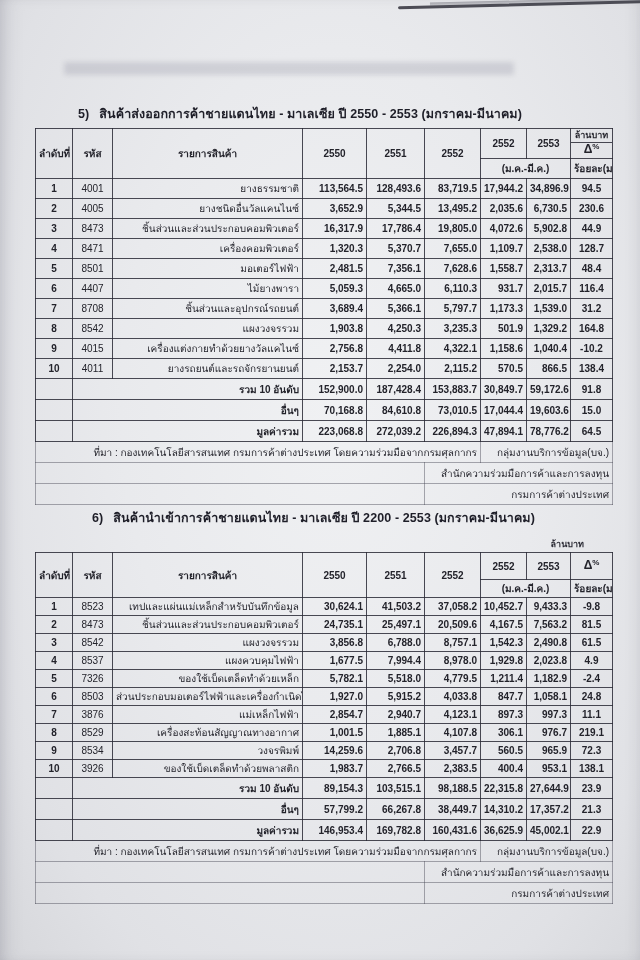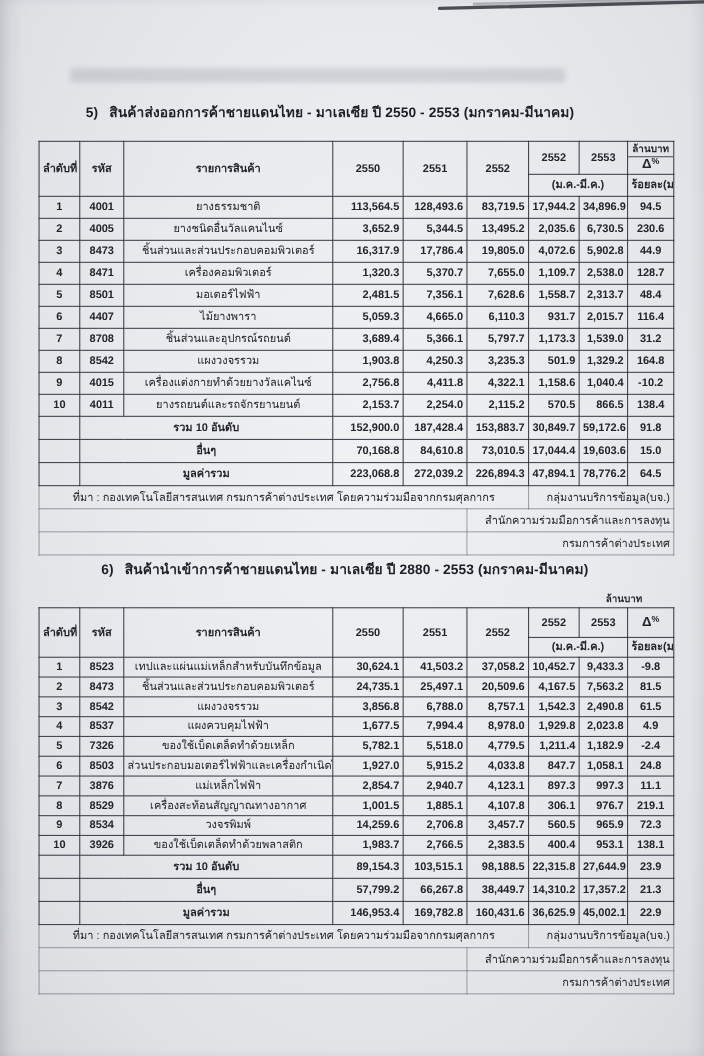--- a/index.html
+++ b/index.html
@@ -30,52 +30,52 @@
   .sec-title{position:absolute;font-size:12.5px;font-weight:bold;color:#1e1e28;white-space:nowrap;letter-spacing:.1px;}
   .sec-title .num{margin-right:10px;}
   .tblwrap{position:absolute;left:35px;width:577px;}
   table.data{border-collapse:collapse;width:577px;table-layout:fixed;background:transparent;}
   table.data td,table.data th{
     border:1px solid rgba(42,42,54,.85);
     padding:0 3px;overflow:hidden;white-space:nowrap;
     font-size:10px;line-height:1.1;vertical-align:middle;
   }
   th{font-weight:bold;}
-  .c{text-align:center;} .r{text-align:right;} .l{text-align:center;}
+  .c{text-align:center;} .r{text-align:right;} .l{text-align:right;}
   .hrow1 td,.hrow1 th{height:29px;}
   .hrow2 td,.hrow2 th{height:19px;font-size:9px;margin-left:10px;}
   .t2 .hrow1 td,.t2 .hrow1 th{height:26px;}
   .t2 .hrow2 td,.t2 .hrow2 th{height:17px;}
   .unit-cell{display:block;border-bottom:1px solid rgba(42,42,54,.85);font-size:9px;font-weight:bold;text-align:center;padding:1px 0;}
   .delta-glyph{font-size:12px;font-weight:bold;}
   .delta-pct{font-size:8px;font-weight:bold;vertical-align:top;}
   .delta-sub{font-size:6.8px;font-weight:bold;}
   .unit-float{position:absolute;top:-15px;right:28px;font-size:9px;font-weight:bold;color:#2a2a34;}
   tr.datarow td{height:19px;}
   .t1 tr.datarow td{height:19px;}
   .t2 tr.datarow td{height:17px;}
   tr.sumrow td{height:20px;font-weight:bold;}
   tr.srcrow td{height:20px;font-size:10px;border-color:rgba(70,70,85,.45);}
   td.itemname{font-weight:normal;font-size:10.5px;}
   td.numval{font-weight:bold;}
-  td.codeval{font-weight:bold;text-align:center;}
+  td.codeval{font-weight:normal;text-align:center;}
   td.noval{font-weight:bold;text-align:center;}
   .page-footer{position:absolute;top:908px;left:0;width:580px;text-align:right;font-size:11px;font-weight:bold;color:#1e1e28;}
   .page-footer .pgnum{margin-left:14px;}
 </style>
 </head>
 <body>
 
 <div class="page">
 
   <div class="scan-edge-shade"></div>
   <div class="scan-edge"></div>
   <div class="ghost-band"></div>
 
-  <div class="sec-title" style="left:78px;top:92px;">
+  <div class="sec-title" style="left:78px;top:104px;">
     <span class="num">5)</span><span>สินค้าส่งออกการค้าชายแดนไทย - มาเลเซีย ปี 2550 - 2553 (มกราคม-มีนาคม)</span>
   </div>
 
   <div class="tblwrap t1" style="top:128px;">
     <table class="data" id="table-0">
       <colgroup>
         <col style="width:37px">
           <col style="width:40px">
           <col style="width:190px">
         <col style="width:64px">
@@ -256,21 +256,21 @@
           </tr>
           <tr class="srcrow">
             <td colspan="5"></td>
             <td class="r" colspan="4">กรมการค้าต่างประเทศ</td>
           </tr>
         </tbody>
     </table>
   </div>
 
   <div class="sec-title" style="left:92px;top:508px;">
-    <span class="num">6)</span><span>สินค้านำเข้าการค้าชายแดนไทย - มาเลเซีย ปี 2880 - 2553 (มกราคม-มีนาคม)</span>
+    <span class="num">6)</span><span>สินค้านำเข้าการค้าชายแดนไทย - มาเลเซีย ปี 2200 - 2553 (มกราคม-มีนาคม)</span>
   </div>
 
   <div class="tblwrap t2" style="top:552px;">
     <div class="unit-float">ล้านบาท</div>
     <table class="data" id="table-1">
       <colgroup>
         <col style="width:37px">
           <col style="width:40px">
           <col style="width:190px">
         <col style="width:64px">

